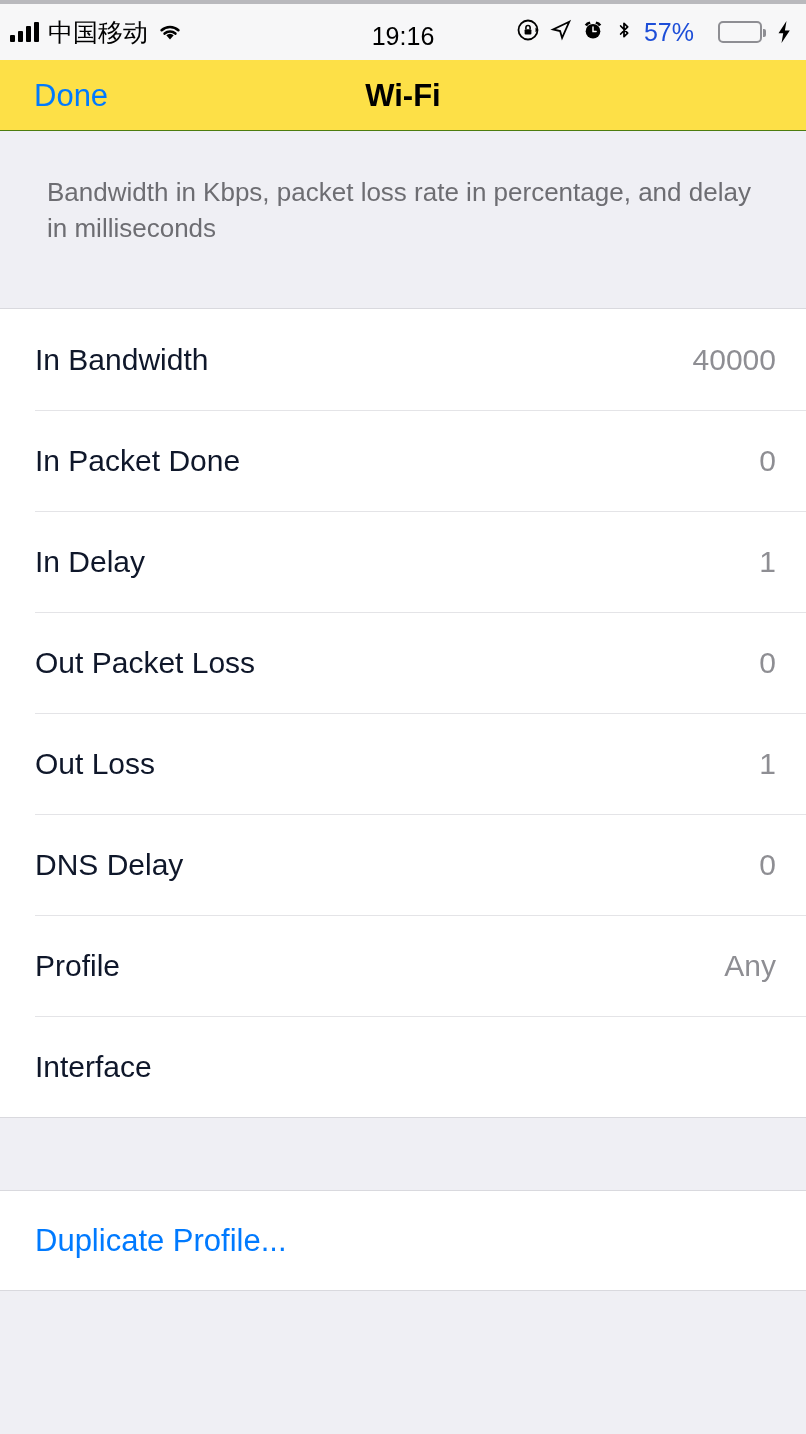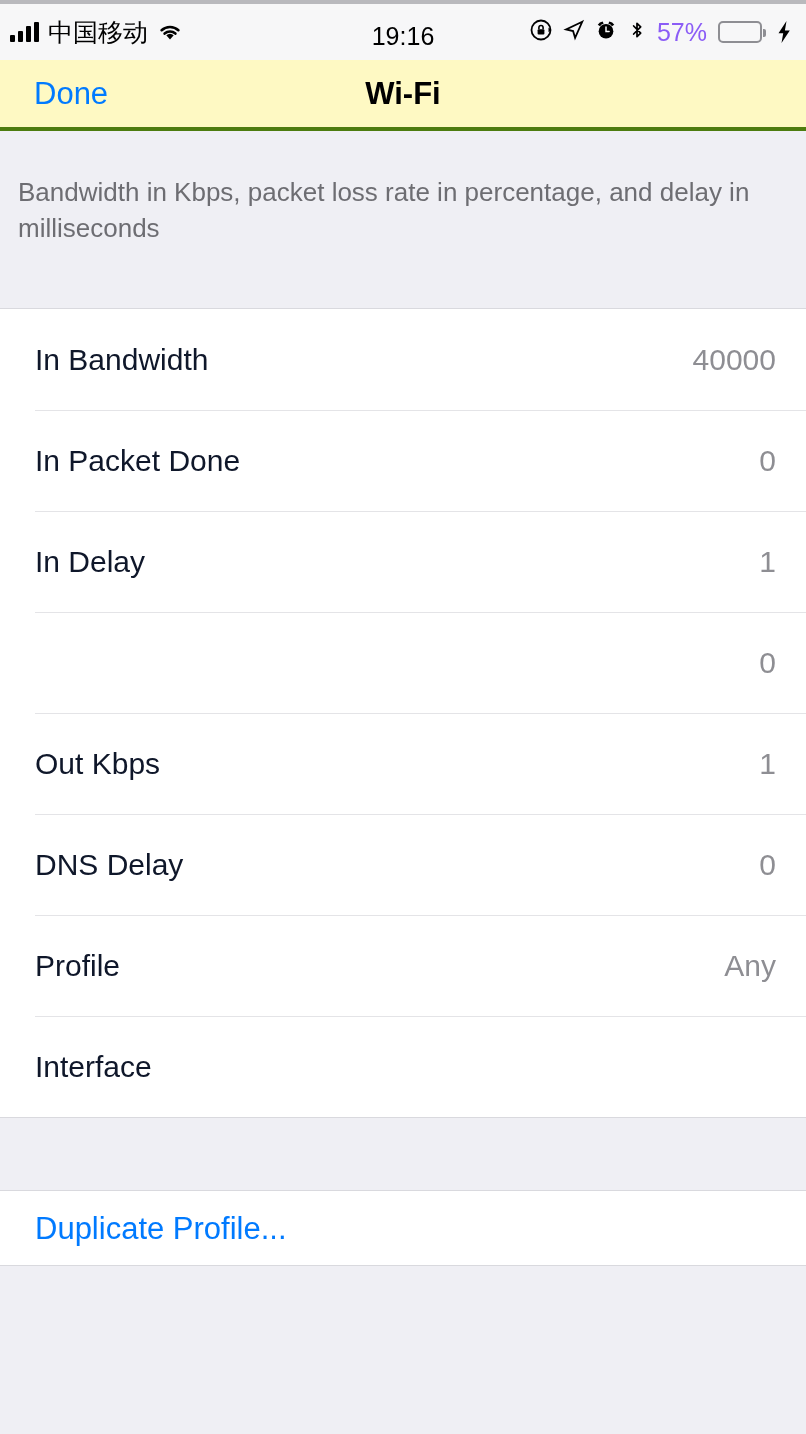--- a/index.html
+++ b/index.html
@@ -77,22 +77,22 @@
   .status-right {
     margin-left: auto;
     display: flex;
     align-items: center;
     gap: 10px;
     position: relative;
     z-index: 2;
   }
   .battery-pct {
     font-size: 25px;
-    color: #8b5cf6;
-    margin-right: 1px;
+    color: #1d4ed8;
+    margin-right: 14px;
   }
   .battery {
     position: relative;
     width: 44px;
     height: 22px;
     border: 2px solid #8e8e93;
     border-radius: 5px;
     padding: 2px;
   }
   .battery::after {
@@ -108,23 +108,23 @@
   .battery-fill {
     height: 100%;
     background: #4cd964;
     border-radius: 2px;
   }
   .bolt { width: 16px; height: 24px; margin-left: 4px; }
 
   
   .nav-bar {
     height: 71px;
-    background: #fef9c3;
-    position: relative;
-    border-bottom: 4px solid #4d7c0f;
+    background: #fde047;
+    position: relative;
+    border-bottom: 1px solid #4d7c0f;
     display: flex;
     align-items: center;
   }
   .nav-done {
     position: absolute;
     left: 34px;
     font-size: 31px;
     color: #007aff;
     cursor: pointer;
     line-height: 1;
@@ -135,21 +135,21 @@
     text-align: center;
     font-size: 31px;
     color: #000;
     font-weight: 700;
     line-height: 1;
   }
 
   
   .section-header {
     background: #efeff4;
-    padding: 44px 38px 0 18px;
+    padding: 44px 38px 0 47px;
     height: 177px;
   }
   .section-header p {
     font-size: 26px;
     line-height: 1.38;
     color: #6d6d72;
   }
 
   
   .list {
@@ -197,21 +197,21 @@
     height: 49px;
   }
 
   
   .action-list {
     background: #fff;
     border-top: 1px solid #d9d9de;
     border-bottom: 1px solid #d9d9de;
   }
   .action-row {
-    height: 74px;
+    height: 99px;
     display: flex;
     align-items: center;
     padding: 0 35px;
     cursor: pointer;
   }
   .action-label {
     font-size: 31px;
     color: #007aff;
     line-height: 1;
   }
@@ -298,24 +298,25 @@
       </div>
       <div class="row">
         <span class="row-label">In Packet Done</span>
         <span class="row-value">0</span>
       </div>
       <div class="row">
         <span class="row-label">In Delay</span>
         <span class="row-value">1</span>
       </div>
       <div class="row">
+        <span class="row-label">Out Packet Loss</span>
         <span class="row-value">0</span>
       </div>
       <div class="row">
-        <span class="row-label">Out Kbps</span>
+        <span class="row-label">Out Loss</span>
         <span class="row-value">1</span>
       </div>
       <div class="row">
         <span class="row-label">DNS Delay</span>
         <span class="row-value">0</span>
       </div>
       <div class="row">
         <span class="row-label">Profile</span>
         <span class="row-value">Any</span>
       </div>

